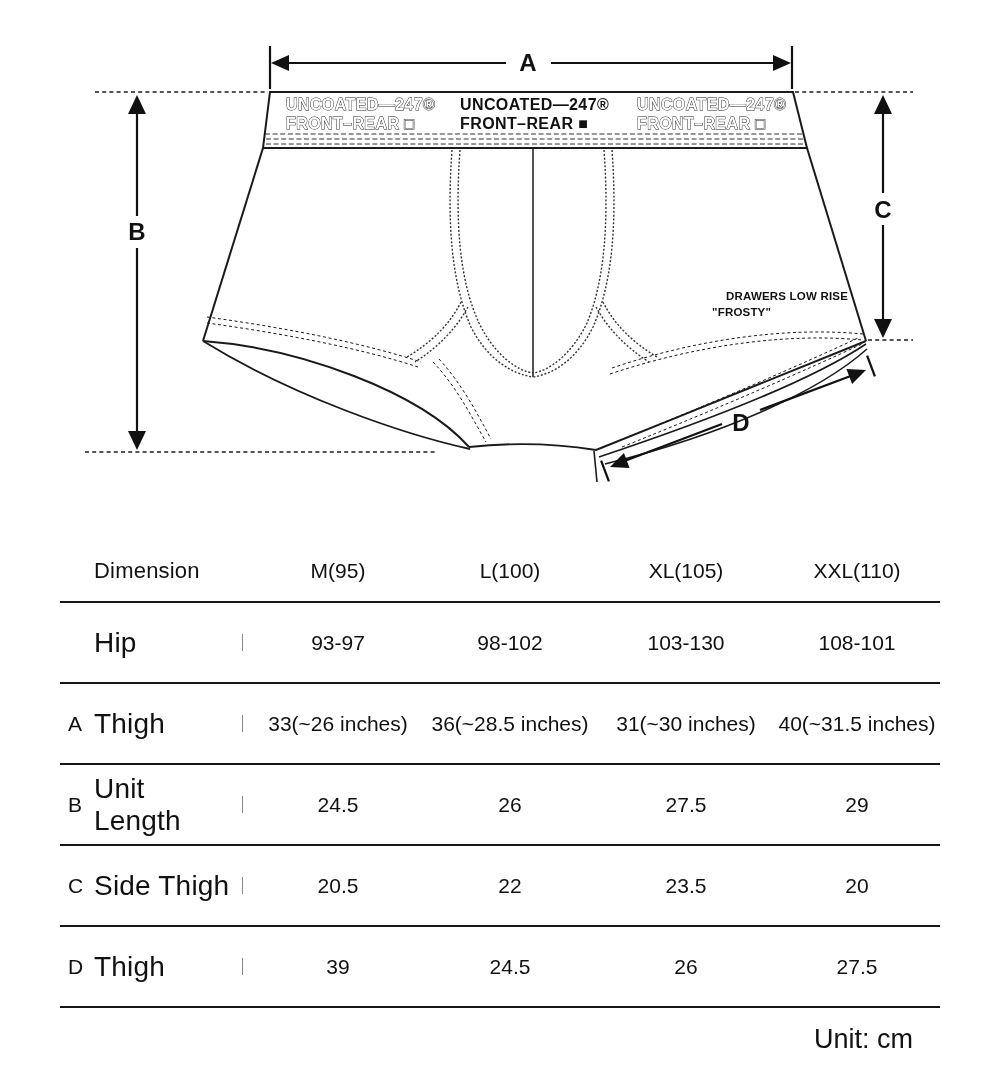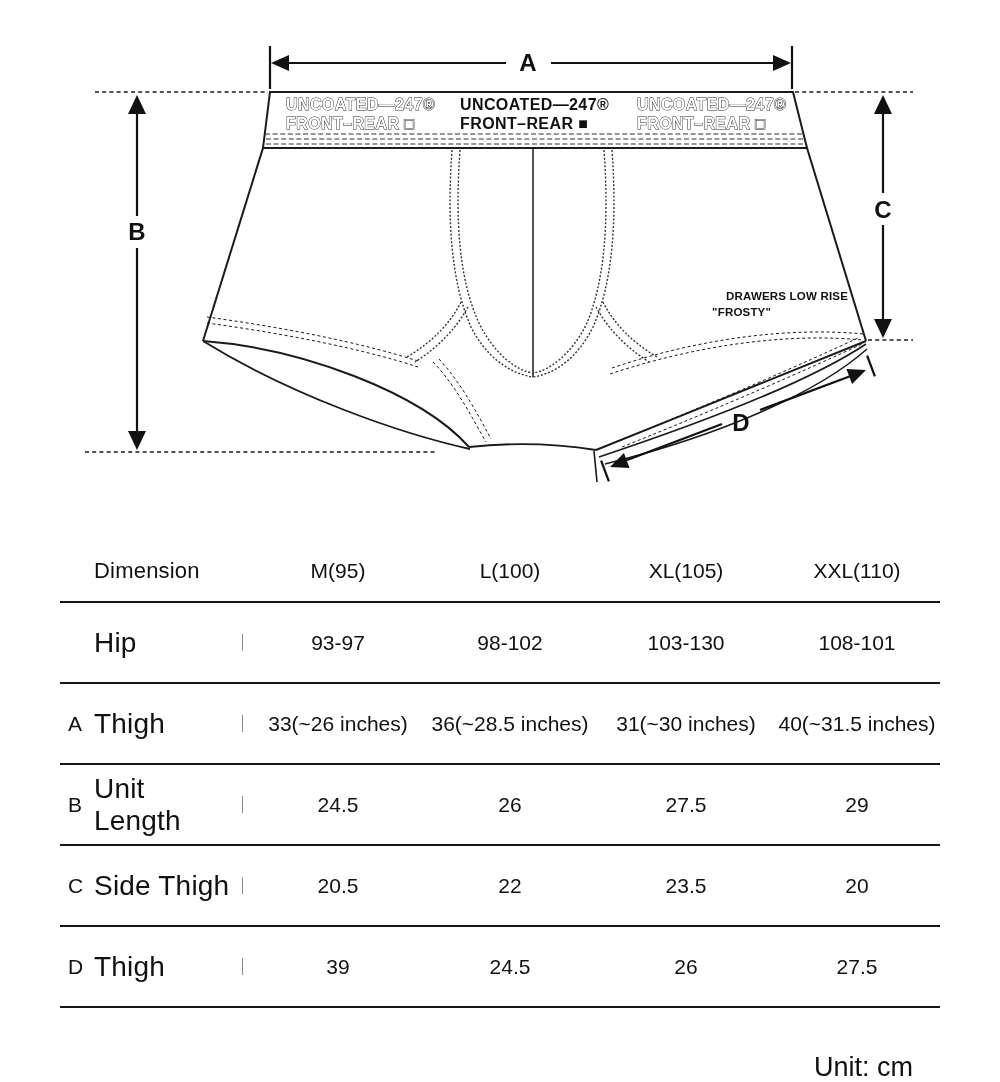--- a/index.html
+++ b/index.html
@@ -19,21 +19,21 @@
   .trow{display:grid;grid-template-columns:34px 136px 24px 168px 176px 176px 166px;
         align-items:center;height:79px;border-bottom:2px solid #161616;}
   .trow.thead{height:61px;}
   .cell{font-size:21px;color:#111;}
   .cell.letter{text-align:left;padding-left:8px;font-size:21px;}
   .cell.label{font-size:28px;letter-spacing:.2px;}
   .cell.head{font-size:22px;}
   .cell.val{text-align:center;white-space:nowrap;font-size:21px;}
   .cell.sep{display:flex;justify-content:center;}
   .tick{display:inline-block;width:1px;height:17px;background:#8a8a8a;}
-  .unit{position:absolute;right:87px;top:1024px;font-size:27px;color:#111;margin-top:28px;}
+  .unit{position:absolute;right:87px;top:1024px;font-size:27px;color:#111;}
 </style>
 </head>
 <body>
 
 <div class="page">
 
   <svg class="diagram" width="1000" height="510" viewBox="0 0 1000 510">
 
     <g stroke="#1c1c1c" stroke-width="1.7" stroke-dasharray="4 3.2">
       <line x1="95" y1="92" x2="268" y2="92"></line>

